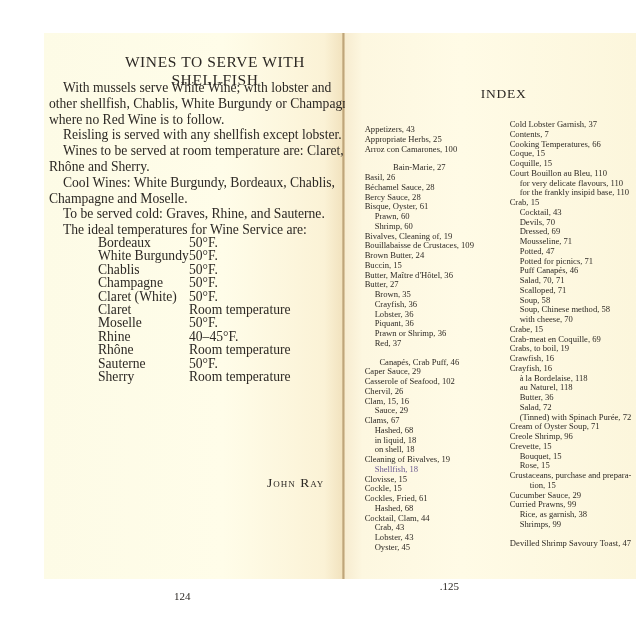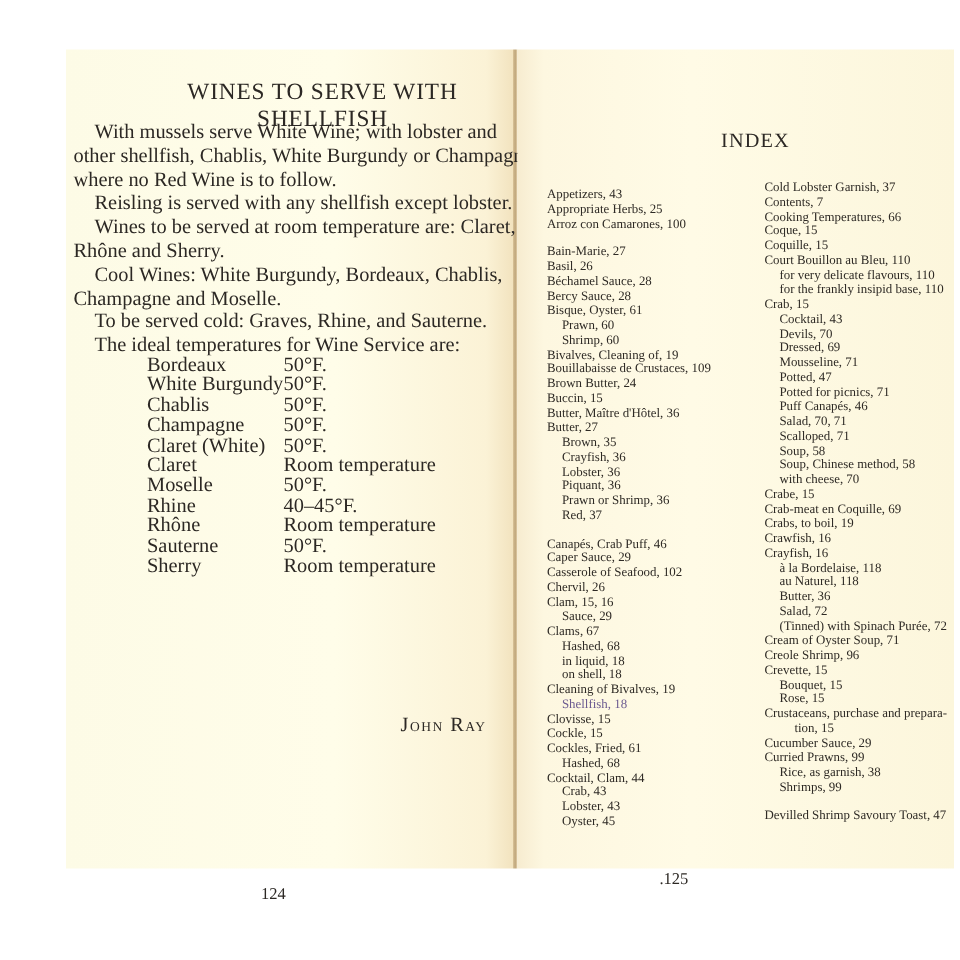--- a/index.html
+++ b/index.html
@@ -78,21 +78,21 @@
       position: absolute; top: 92px;
       font-family: "Liberation Serif", serif;
       font-size: 8.6px; line-height: 9.75px; color: #2e2a25;
       white-space: nowrap;
     }
     .idx-col-1 { left: 20px; }
     .idx-col-2 { left: 165px; top: 87px; }
     .idx-entry { height: 9.75px; }
     .idx-entry.sub { padding-left: 10px; }
     .idx-entry.cont { padding-left: 20px; }
-    .idx-entry.gap { margin-top: 9px; }
+    .idx-entry.gap { margin-top: 9px; text-align: center; }
     .idx-entry.hl { color: #6b5a90; }
     .page-num-right {
       position: absolute; left: 95px; top: 547px;
       font-family: "Liberation Serif", serif; font-size: 11px; color: #2c2824;
     }
   </style>
 </head>
 <body>
 
 <div class="spread">

